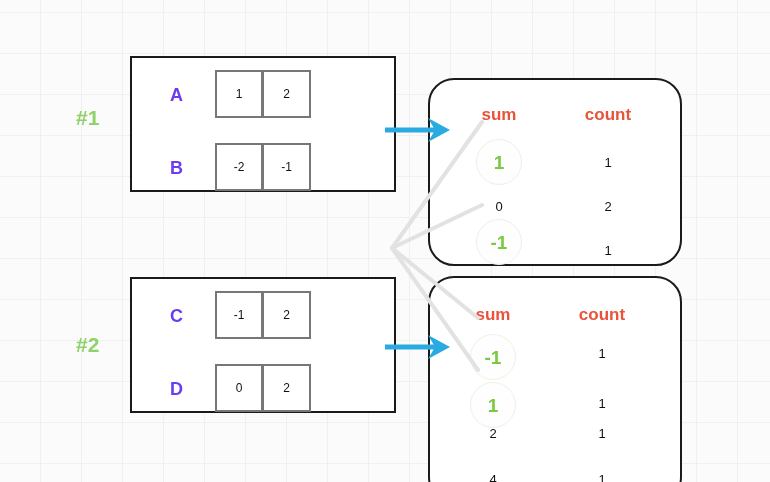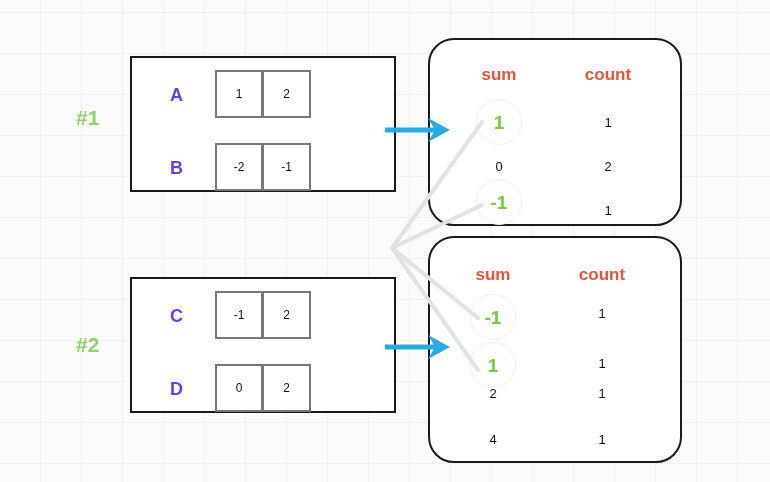--- a/index.html
+++ b/index.html
@@ -73,20 +73,21 @@
     border-left-width: 1px;
   }
 
   
   .agg-panel {
     position: absolute;
     border: 2px solid #1a1a1a;
     border-radius: 26px;
     background: #ffffff;
     box-sizing: border-box;
+    margin-top: 40px;
   }
   .col-header {
     position: absolute;
     font-size: 17px;
     font-weight: bold;
     color: #e8533a;
     line-height: 1;
     white-space: nowrap;
     transform: translateX(-50%);
   }

